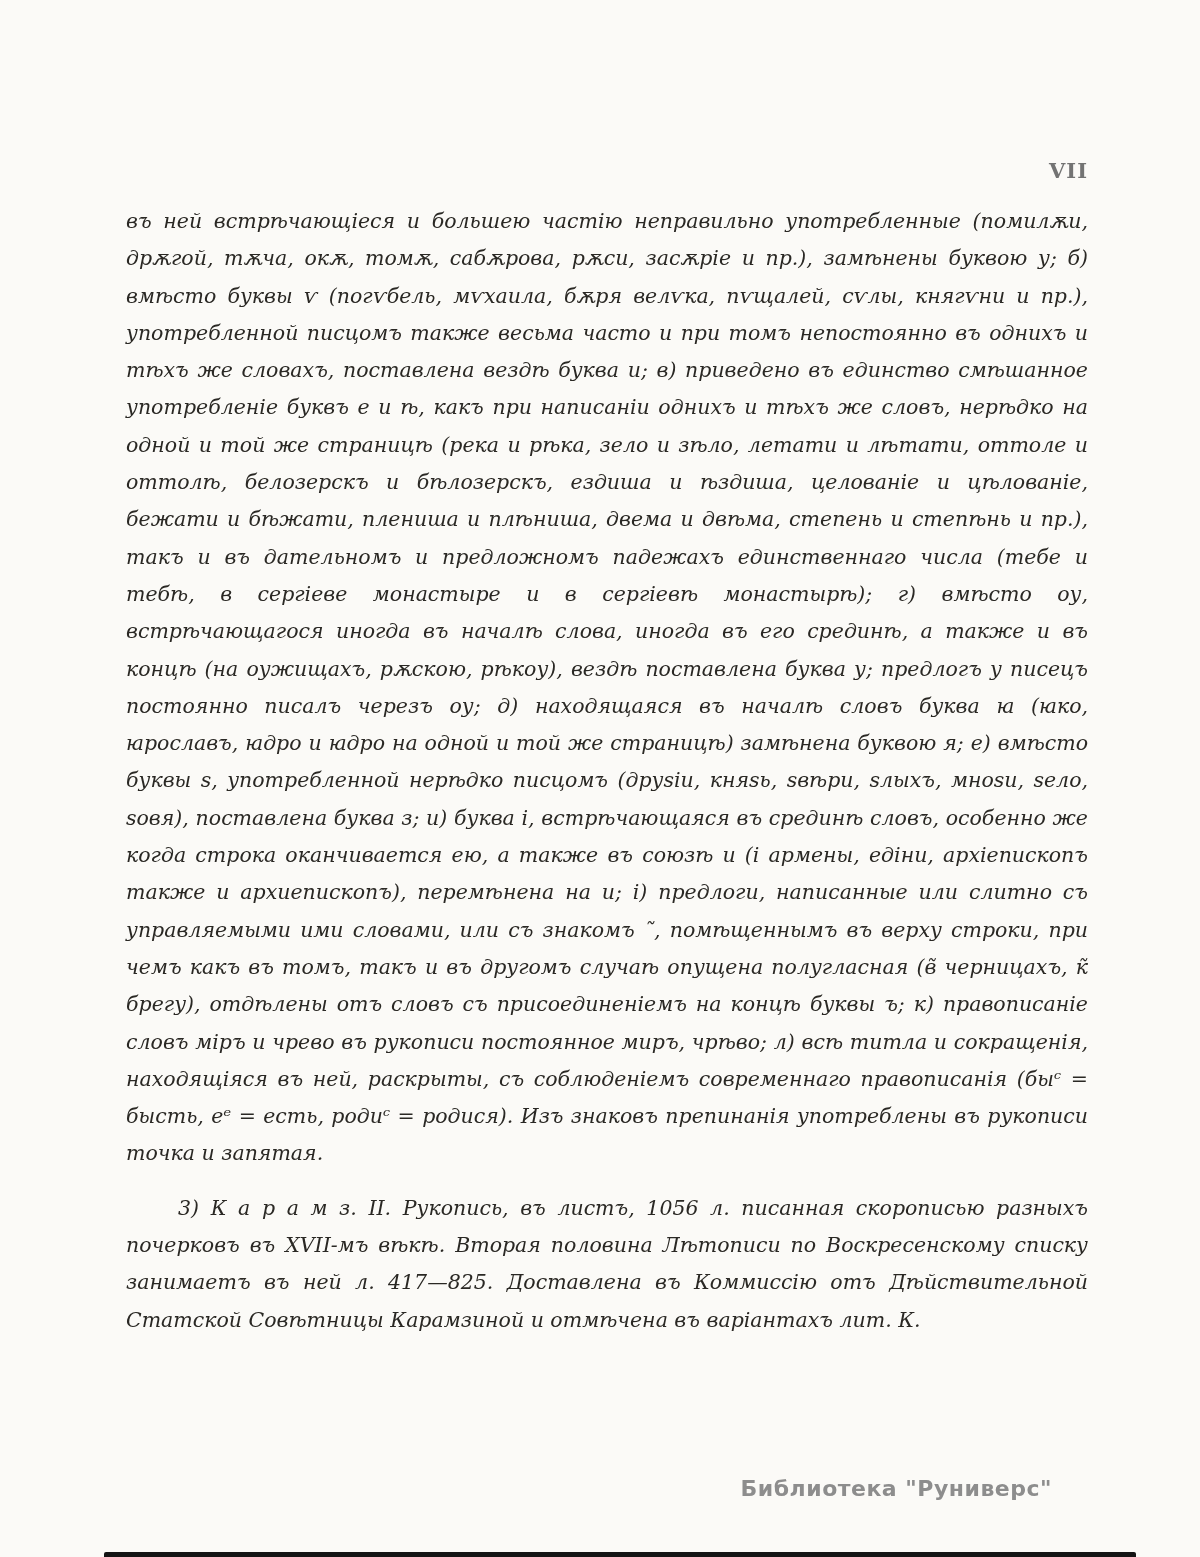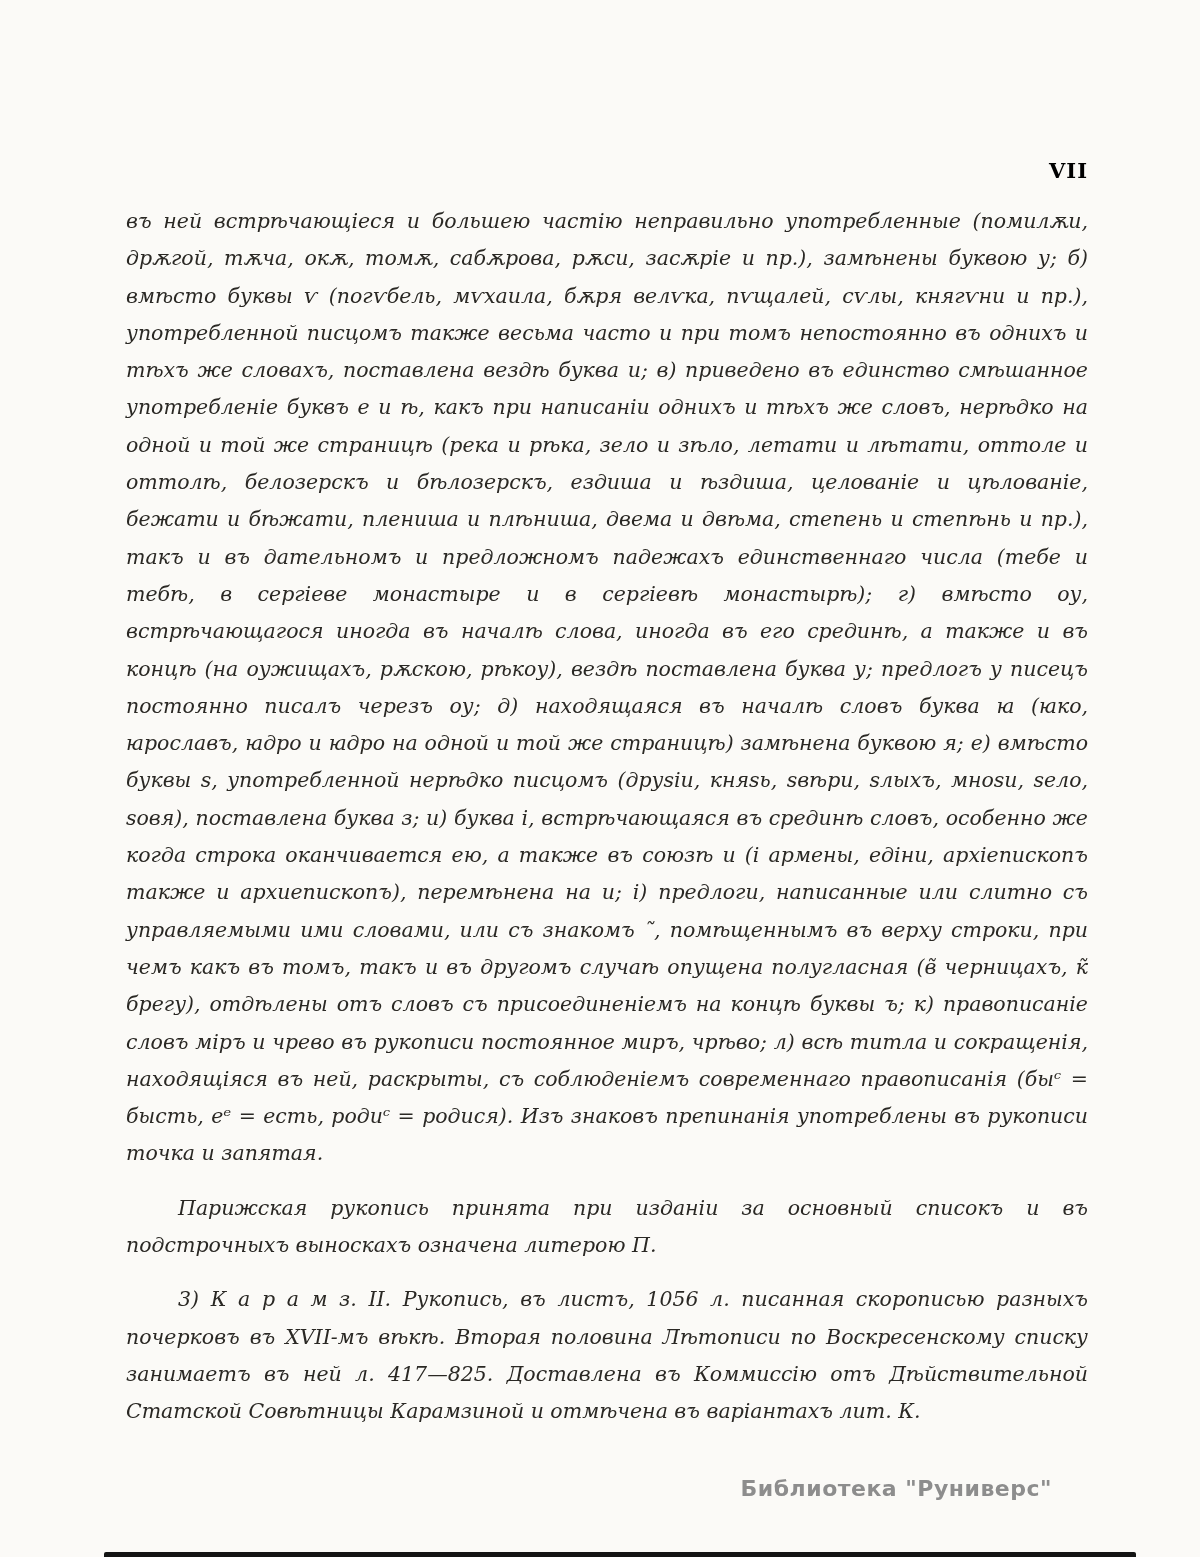--- a/index.html
+++ b/index.html
@@ -20,21 +20,21 @@
     inset: 0;
   }
   .page-number {
     position: absolute;
     top: 158px;
     right: 112px;
     font-size: 21px;
     font-weight: bold;
     letter-spacing: 1px;
     font-style: normal;
-    color: #000000;
+    color: #737373;
   }
   .text-block {
     position: absolute;
     left: 114px;
     top: 203px;
     width: 974px;
   }
   .body-par {
     margin: 0 0 17px 12px;
     font-style: italic;
@@ -71,21 +71,20 @@
 <body>
 
 <div class="page">
 
   <div class="page-number">VII</div>
 
   <div class="text-block">
 
     <p class="body-par">въ ней встрѣчающіеся и большею частію неправильно употребленные (помилѫи, дрѫгой, тѫча, окѫ, томѫ, сабѫрова, рѫси, засѫріе и пр.), замѣнены буквою у; б) вмѣсто буквы ѵ (погѵбель, мѵхаила, бѫря велѵка, пѵщалей, сѵлы, княгѵни и пр.), употребленной писцомъ также весьма часто и при томъ непостоянно въ однихъ и тѣхъ же словахъ, поставлена вездѣ буква и; в) приведено въ единство смѣшанное употребленіе буквъ е и ѣ, какъ при написаніи однихъ и тѣхъ же словъ, нерѣдко на одной и той же страницѣ (река и рѣка, зело и зѣло, летати и лѣтати, оттоле и оттолѣ, белозерскъ и бѣлозерскъ, ездиша и ѣздиша, целованіе и цѣлованіе, бежати и бѣжати, плениша и плѣниша, двема и двѣма, степень и степѣнь и пр.), такъ и въ дательномъ и предложномъ падежахъ единственнаго числа (тебе и тебѣ, в сергіеве монастыре и в сергіевѣ монастырѣ); г) вмѣсто оу, встрѣчающагося иногда въ началѣ слова, иногда въ его срединѣ, а также и въ концѣ (на оужищахъ, рѫскою, рѣкоу), вездѣ поставлена буква у; предлогъ у писецъ постоянно писалъ черезъ оу; д) находящаяся въ началѣ словъ буква ꙗ (ꙗко, ꙗрославъ, ꙗдро и ꙗдро на одной и той же страницѣ) замѣнена буквою я; е) вмѣсто буквы ѕ, употребленной нерѣдко писцомъ (друѕіи, княѕь, ѕвѣри, ѕлыхъ, мноѕи, ѕело, ѕовя), поставлена буква з; и) буква і, встрѣчающаяся въ срединѣ словъ, особенно же когда строка оканчивается ею, а также въ союзѣ и (і армены, едіни, архіепископъ также и архиепископъ), перемѣнена на и; і) предлоги, написанные или слитно съ управляемыми ими словами, или съ знакомъ ˜, помѣщеннымъ въ верху строки, при чемъ какъ въ томъ, такъ и въ другомъ случаѣ опущена полугласная (в̃ черницахъ, к̃ брегу), отдѣлены отъ словъ съ присоединеніемъ на концѣ буквы ъ; к) правописаніе словъ міръ и чрево въ рукописи постоянное миръ, чрѣво; л) всѣ титла и сокращенія, находящіяся въ ней, раскрыты, съ соблюденіемъ современнаго правописанія (быᶜ = бысть, еᵉ = есть, родиᶜ = родися). Изъ знаковъ препинанія употреблены въ рукописи точка и запятая.</p>
 
-    <p class="body-par indent">Парижская рукопись принята при изданіи за основный списокъ и въ подстрочныхъ выноскахъ означена литерою П.</p>
 
 
     <p class="body-par indent">3) К а р а м з. II. Рукопись, въ листъ, 1056 л. писанная скорописью разныхъ почерковъ въ XVII-мъ вѣкѣ. Вторая половина Лѣтописи по Воскресенскому списку занимаетъ въ ней л. 417—825. Доставлена въ Коммиссію отъ Дѣйствительной Статской Совѣтницы Карамзиной и отмѣчена въ варіантахъ лит. К.</p>
 
   </div>
 
   <div class="watermark">Библиотека "Руниверс"</div>
 
   <div class="scan-edge"></div>
 

